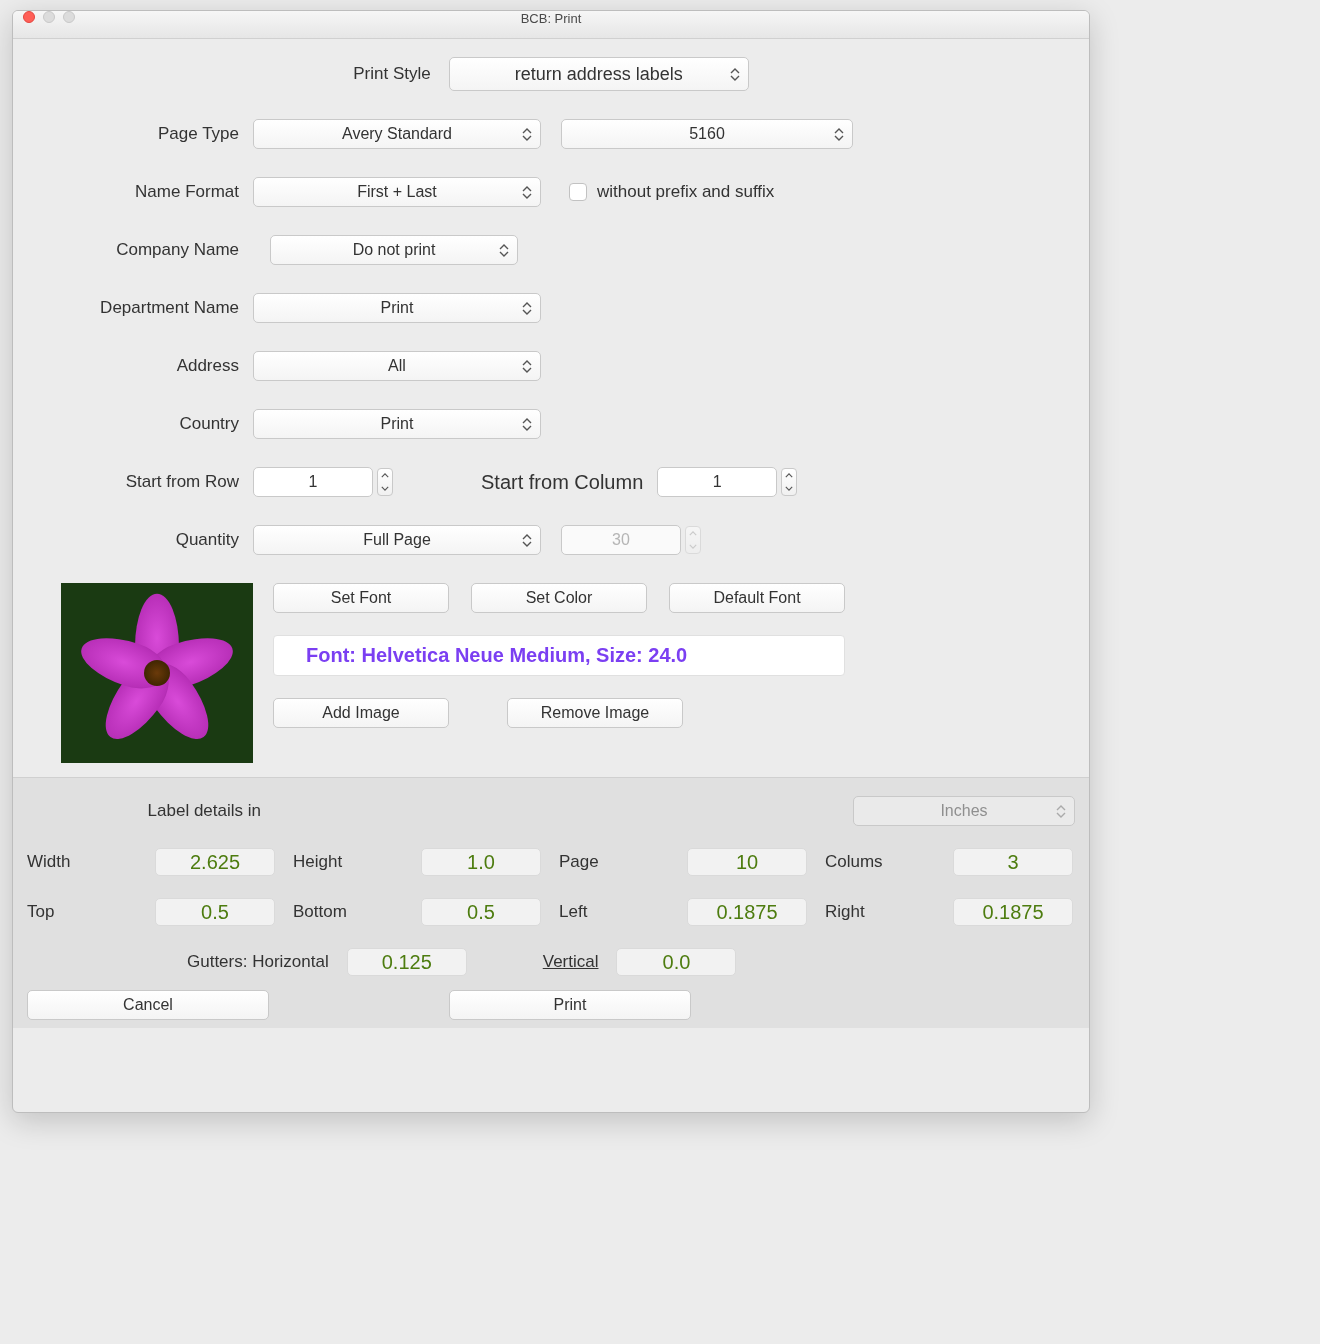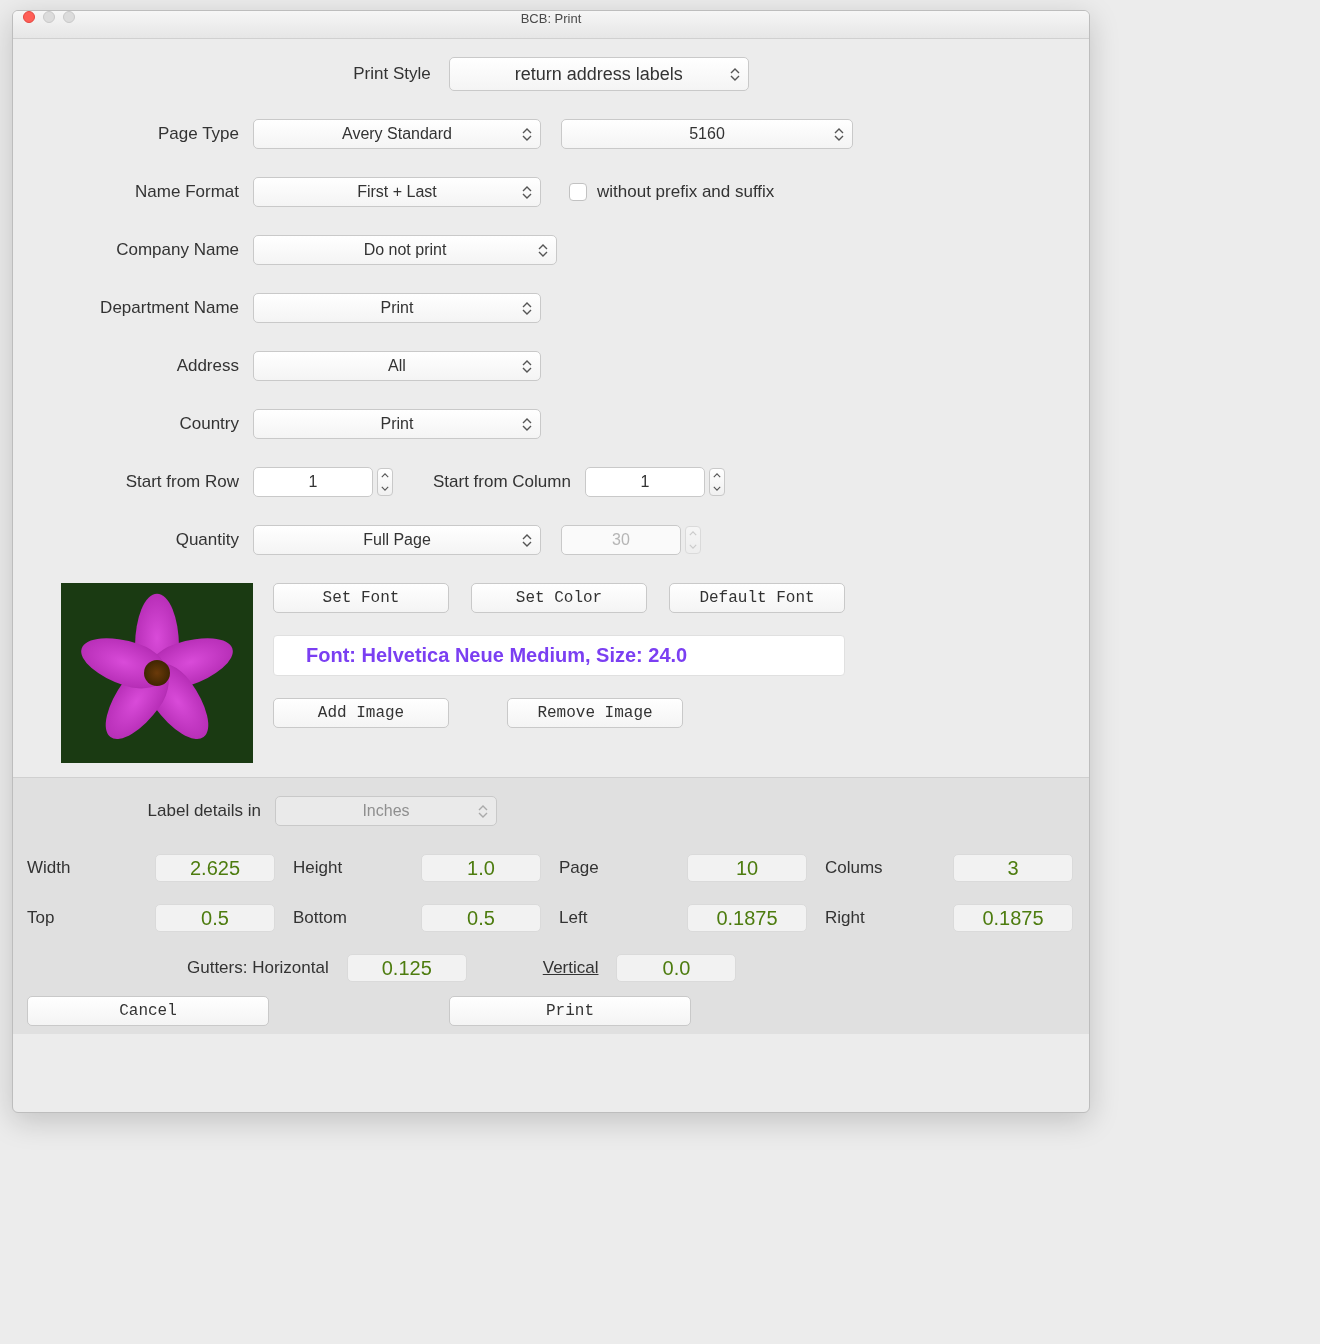--- a/index.html
+++ b/index.html
@@ -101,21 +101,21 @@
   }
   .spin .stepper div{flex:1;display:flex;align-items:center;justify-content:center;}
   .spin .stepper svg{width:8px;height:5px;}
   .checkbox {
     width: 18px; height:18px;
     border:1px solid #c2c2c2;
     border-radius:4px;
     background:#fff;
     margin-right:10px;
   }
-  .btn { padding: 0 14px; cursor:default;font-family:Liberation Mono, monospace;}
+  .btn { padding: 0 14px; cursor:default;}
   .btnrow { display:flex; gap:22px; }
   .imgprev {
     width: 192px; height:180px;
     background: #1a3a12;
     position: relative;
     overflow:hidden;
   }
   .flower {
     position:absolute; left:50%; top:50%;
     transform: translate(-50%,-50%);
@@ -246,21 +246,21 @@
             </svg>
         </span>
       </div>
       <div style="width:28px;"></div>
       <div class="checkbox"></div>
       <div style="font-size:17px;">without prefix and suffix</div>
     </div>
 
     <div class="row">
       <div class="lbl">Company Name</div>
-      <div class="sel" style="width:304px;">
+      <div class="sel" style="width:248px;margin-left:17px;">
         <span>Do not print</span>
         <span class="arrows">
           <svg viewBox="0 0 10 6">
               <path d="M1 5 L5 1 L9 5" stroke="#555" fill="none" stroke-width="1.4"></path>
             </svg>
           <svg viewBox="0 0 10 6">
               <path d="M1 1 L5 5 L9 1" stroke="#555" fill="none" stroke-width="1.4"></path>
             </svg>
         </span>
       </div>
@@ -324,21 +324,21 @@
               </svg>
             </div>
           <div>
               <svg viewBox="0 0 10 6">
                 <path d="M1 1 L5 5 L9 1" stroke="#555" fill="none" stroke-width="1.4"></path>
               </svg>
             </div>
         </div>
       </div>
       <div style="width:40px;"></div>
-      <div style="font-size:17px;margin-right:14px;">Start from Column</div>
+      <div style="font-size:20px;margin-right:14px;margin-left:48px;">Start from Column</div>
       <div class="spin">
         <div class="txt" style="width:120px;">
             <span>1</span>
           </div>
         <div class="stepper">
           <div>
               <svg viewBox="0 0 10 6">
                 <path d="M1 5 L5 1 L9 5" stroke="#555" fill="none" stroke-width="1.4"></path>
               </svg>
             </div>
@@ -418,21 +418,21 @@
             </div>
           <div style="width:14px;"></div>
           <div class="btn" style="width:176px;">
               <span>Remove Image</span>
             </div>
         </div>
       </div>
     </div>
 
     <div class="details-panel">
-      <div class="row" style="margin-bottom:28px;">
+      <div class="row" style="margin-bottom:22px;justify-content:space-between;">
         <div class="lbl" style="width:248px;">Label details in</div>
         <div class="sel" style="width:222px;background:#eaeaea;color:#8f8f8f;">
           <span>Inches</span>
           <span class="arrows">
             <svg viewBox="0 0 10 6">
                 <path d="M1 5 L5 1 L9 5" stroke="#aaa" fill="none" stroke-width="1.4"></path>
               </svg>
             <svg viewBox="0 0 10 6">
                 <path d="M1 1 L5 5 L9 1" stroke="#aaa" fill="none" stroke-width="1.4"></path>
               </svg>

